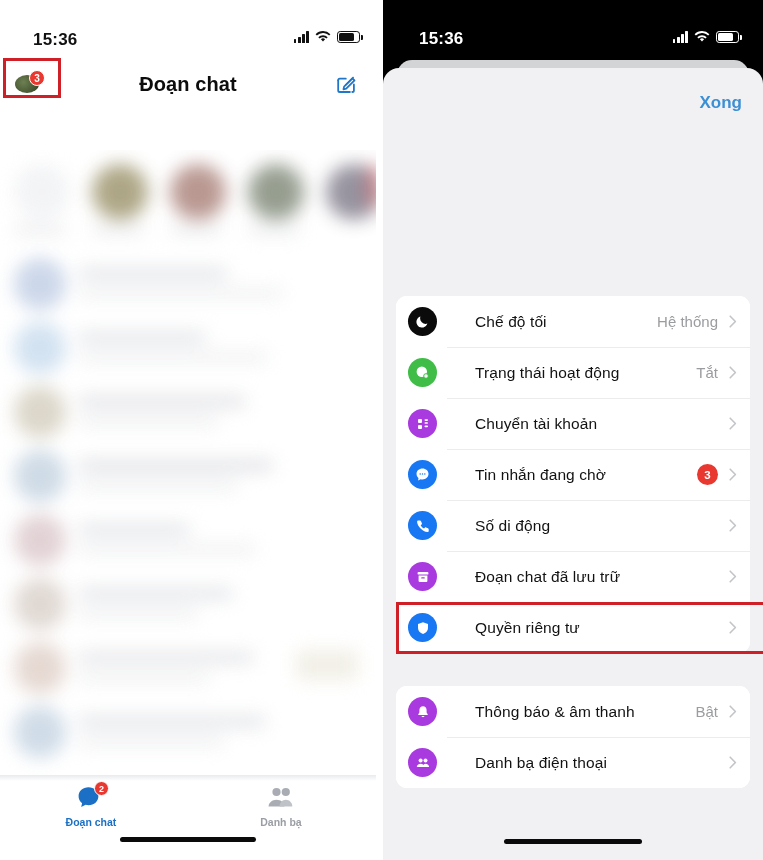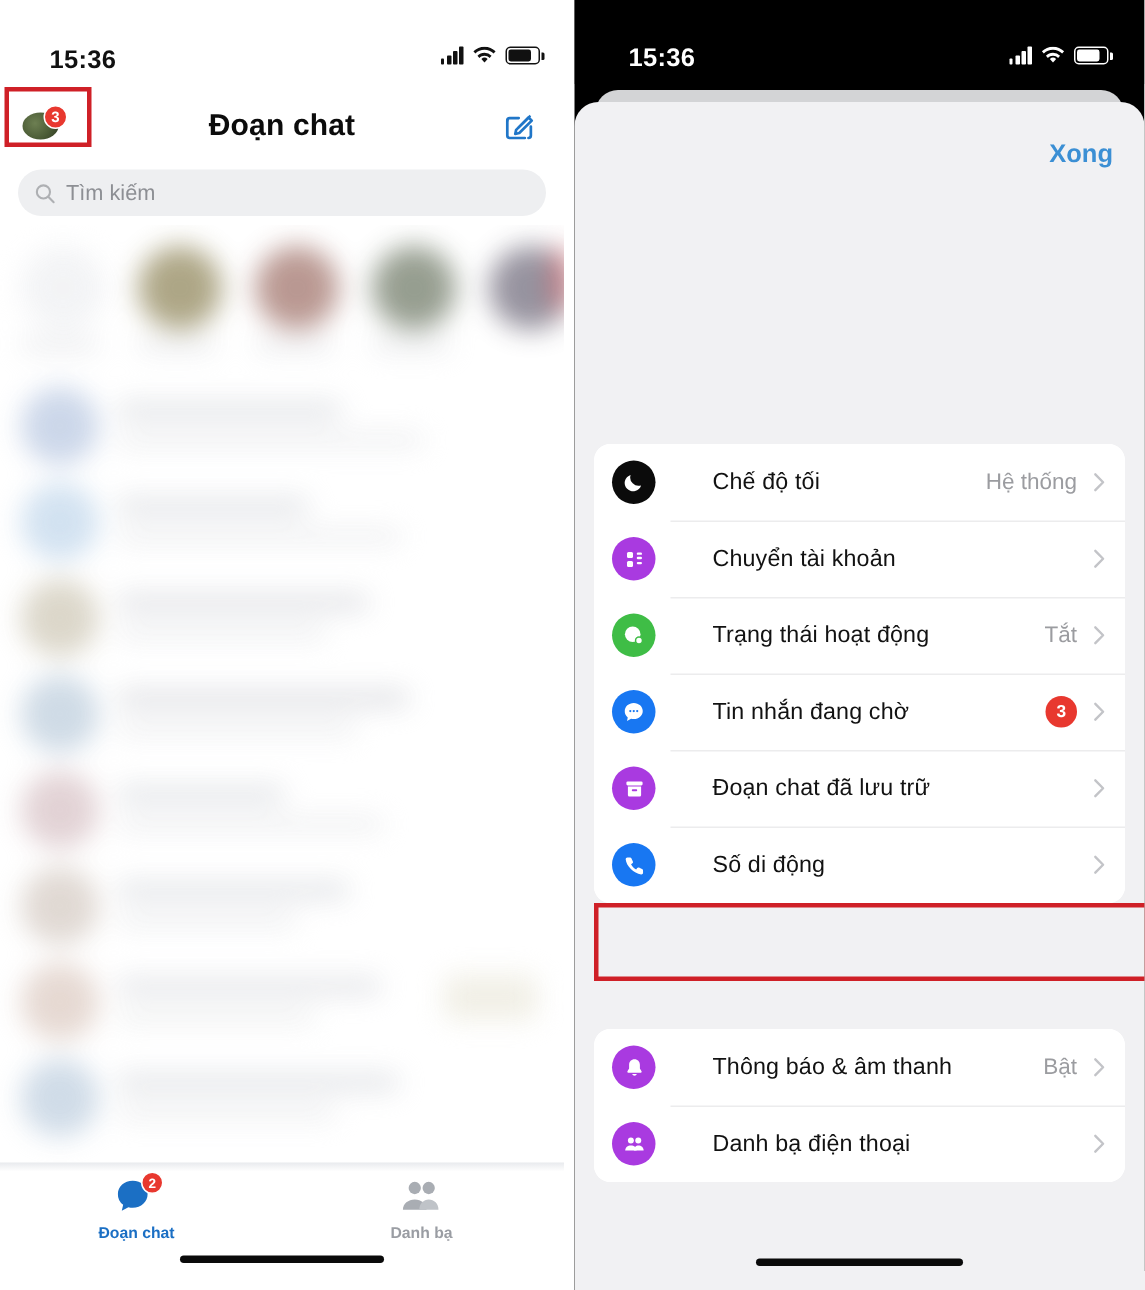--- a/index.html
+++ b/index.html
@@ -258,27 +258,20 @@
         <div class="l-avatar-badge">3</div>
       </div>
       <svg class="l-compose" viewBox="0 0 24 24">
         <path d="M4.2 8.3v10.1c0 .9.7 1.6 1.6 1.6h10.1" fill="none" stroke="#2076c8" stroke-width="1.8" stroke-linecap="round"></path>
         <path d="M19.9 12.4v6c0 .9-.7 1.6-1.6 1.6M4.2 8.3c0-.9.7-1.6 1.6-1.6h6" fill="none" stroke="#2076c8" stroke-width="1.8" stroke-linecap="round"></path>
         <path d="M10.1 14.6l8.3-8.3 2.1 2.1-8.3 8.3-2.7.6z" fill="none" stroke="#2076c8" stroke-width="1.8" stroke-linejoin="round"></path>
         <path d="M11.4 13.3l8.2-8.2" stroke="#2076c8" stroke-width="1.5"></path>
       </svg>
     </div>
 
-    <div class="l-search">
-      <svg class="l-search-ico" viewBox="0 0 16 16">
-        <circle cx="6.8" cy="6.8" r="5" fill="none" stroke="#7b7d82" stroke-width="1.6"></circle>
-        <line x1="10.5" y1="10.5" x2="14.6" y2="14.6" stroke="#7b7d82" stroke-width="1.6" stroke-linecap="round"></line>
-      </svg>
-      <span class="l-search-ph">Tìm kiếm</span>
-    </div>
 
     <div class="l-list">
       <div class="blurwrap">
 
         <div class="bl-story" style="left:14px;  top:14px; width:56px; height:56px; background:#f2f3f5;"></div>
         <div class="bl-story" style="left:92px;  top:14px; width:56px; height:56px; background:#a79f7c;"></div>
         <div class="bl-story" style="left:170px; top:14px; width:56px; height:56px; background:#b49089;"></div>
         <div class="bl-story" style="left:248px; top:14px; width:56px; height:56px; background:#8e9687;"></div>
         <div class="bl-story" style="left:326px; top:14px; width:56px; height:56px; background:#8e8a97;"></div>
         <div class="bl-edge" style="top:16px; height:40px; background:#d4575e;"></div>
@@ -385,104 +378,118 @@
           <span class="row-label">Chế độ tối</span>
           <span class="row-value">Hệ thống</span>
           <span class="chev">
               <svg width="8" height="13" viewBox="0 0 8 13">
                 <path d="M1.2 1.2 6.4 6.5l-5.2 5.3" fill="none" stroke="#c3c4c8" stroke-width="1.6" stroke-linecap="round" stroke-linejoin="round"></path>
               </svg>
             </span>
         </div>
 
         <div class="row">
+          <span class="row-ico" style="background:#3fbd46">
+            <svg width="17" height="17" viewBox="0 0 17 17">
+                <circle cx="7.8" cy="7.8" r="5.2" fill="#fff"></circle>
+                <circle cx="12" cy="12" r="2.3" fill="#fff" stroke="#3fbd46" stroke-width="1"></circle>
+              </svg>
+          </span>
+          <span class="row-label">Trạng thái hoạt động</span>
+          <span class="row-value">Tắt</span>
+          <span class="chev">
+              <svg width="8" height="13" viewBox="0 0 8 13">
+                <path d="M1.2 1.2 6.4 6.5l-5.2 5.3" fill="none" stroke="#c3c4c8" stroke-width="1.6" stroke-linecap="round" stroke-linejoin="round"></path>
+              </svg>
+            </span>
+        </div>
+
+        <div class="row">
           <span class="row-ico" style="background:#a93ae0">
             <svg width="16" height="16" viewBox="0 0 16 16">
                 <rect x="3" y="3" width="4" height="4" rx="1" fill="#fff"></rect>
                 <rect x="3" y="9" width="4" height="4" rx="1" fill="#fff"></rect>
                 <rect x="9.5" y="3.3" width="3.5" height="1.6" rx=".8" fill="#fff"></rect>
                 <rect x="9.5" y="6.2" width="3.5" height="1.6" rx=".8" fill="#fff"></rect>
                 <rect x="9.5" y="9.6" width="3.5" height="1.6" rx=".8" fill="#fff"></rect>
               </svg>
           </span>
           <span class="row-label">Chuyển tài khoản</span>
 
           <span class="chev">
               <svg width="8" height="13" viewBox="0 0 8 13">
                 <path d="M1.2 1.2 6.4 6.5l-5.2 5.3" fill="none" stroke="#c3c4c8" stroke-width="1.6" stroke-linecap="round" stroke-linejoin="round"></path>
               </svg>
             </span>
         </div>
 
         <div class="row">
-          <span class="row-ico" style="background:#3fbd46">
-            <svg width="17" height="17" viewBox="0 0 17 17">
-                <circle cx="7.8" cy="7.8" r="5.2" fill="#fff"></circle>
-                <circle cx="12" cy="12" r="2.3" fill="#fff" stroke="#3fbd46" stroke-width="1"></circle>
-              </svg>
-          </span>
-          <span class="row-label">Trạng thái hoạt động</span>
-          <span class="row-value">Tắt</span>
-          <span class="chev">
-              <svg width="8" height="13" viewBox="0 0 8 13">
-                <path d="M1.2 1.2 6.4 6.5l-5.2 5.3" fill="none" stroke="#c3c4c8" stroke-width="1.6" stroke-linecap="round" stroke-linejoin="round"></path>
-              </svg>
-            </span>
-        </div>
-
-        <div class="row">
           <span class="row-ico" style="background:#1877f2">
             <svg width="17" height="17" viewBox="0 0 17 17">
                 <path d="M8.5 2.6c3.4 0 6 2.4 6 5.4s-2.6 5.4-6 5.4c-.6 0-1.2-.1-1.8-.2l-2.7 1.4.5-2.3a5.3 5.3 0 0 1-2-4.3c0-3 2.6-5.4 6-5.4z" fill="#fff"></path>
                 <circle cx="6.2" cy="8" r=".75" fill="#1877f2"></circle>
                 <circle cx="8.5" cy="8" r=".75" fill="#1877f2"></circle>
                 <circle cx="10.8" cy="8" r=".75" fill="#1877f2"></circle>
               </svg>
           </span>
           <span class="row-label">Tin nhắn đang chờ</span>
           <span class="row-badge">3</span>
           <span class="chev">
               <svg width="8" height="13" viewBox="0 0 8 13">
                 <path d="M1.2 1.2 6.4 6.5l-5.2 5.3" fill="none" stroke="#c3c4c8" stroke-width="1.6" stroke-linecap="round" stroke-linejoin="round"></path>
               </svg>
             </span>
         </div>
 
         <div class="row">
+          <span class="row-ico" style="background:#1877f2">
+            <svg width="16" height="16" viewBox="0 0 16 16">
+                <path d="M5 2.6c.5 0 .8.3 1 .7l.9 2c.2.4.1.9-.3 1.2l-.9.7c.7 1.5 1.9 2.7 3.4 3.4l.7-.9c.3-.4.8-.5 1.2-.3l2 .9c.4.2.7.5.7 1v1.6c0 .7-.6 1.2-1.3 1.1C7.5 13.4 2.6 8.5 2.1 3.9A1.2 1.2 0 0 1 3.3 2.6z" fill="#fff"></path>
+              </svg>
+          </span>
+          <span class="row-label">Số di động</span>
+
+          <span class="chev">
+              <svg width="8" height="13" viewBox="0 0 8 13">
+                <path d="M1.2 1.2 6.4 6.5l-5.2 5.3" fill="none" stroke="#c3c4c8" stroke-width="1.6" stroke-linecap="round" stroke-linejoin="round"></path>
+              </svg>
+            </span>
+        </div>
+
+        <div class="row">
           <span class="row-ico" style="background:#a93ae0">
             <svg width="16" height="16" viewBox="0 0 16 16">
                 <rect x="2.6" y="3" width="10.8" height="2.6" rx=".9" fill="#fff"></rect>
                 <path d="M3.6 6.4h8.8v5.6a1 1 0 0 1-1 1H4.6a1 1 0 0 1-1-1z" fill="#fff"></path>
                 <rect x="6.2" y="8.2" width="3.6" height="1.3" rx=".6" fill="#a93ae0"></rect>
               </svg>
           </span>
           <span class="row-label">Đoạn chat đã lưu trữ</span>
 
           <span class="chev">
               <svg width="8" height="13" viewBox="0 0 8 13">
                 <path d="M1.2 1.2 6.4 6.5l-5.2 5.3" fill="none" stroke="#c3c4c8" stroke-width="1.6" stroke-linecap="round" stroke-linejoin="round"></path>
               </svg>
             </span>
         </div>
 
         <div class="row">
           <span class="row-ico" style="background:#1877f2">
             <svg width="16" height="16" viewBox="0 0 16 16">
-                <path d="M5 2.6c.5 0 .8.3 1 .7l.9 2c.2.4.1.9-.3 1.2l-.9.7c.7 1.5 1.9 2.7 3.4 3.4l.7-.9c.3-.4.8-.5 1.2-.3l2 .9c.4.2.7.5.7 1v1.6c0 .7-.6 1.2-1.3 1.1C7.5 13.4 2.6 8.5 2.1 3.9A1.2 1.2 0 0 1 3.3 2.6z" fill="#fff"></path>
-              </svg>
-          </span>
-          <span class="row-label">Số di động</span>
-
-          <span class="chev">
-              <svg width="8" height="13" viewBox="0 0 8 13">
-                <path d="M1.2 1.2 6.4 6.5l-5.2 5.3" fill="none" stroke="#c3c4c8" stroke-width="1.6" stroke-linecap="round" stroke-linejoin="round"></path>
-              </svg>
-            </span>
-        </div>
-
+                <path d="M8 2.2 13 4v4c0 3-2.1 5.1-5 6-2.9-.9-5-3-5-6V4z" fill="#fff"></path>
+              </svg>
+          </span>
+          <span class="row-label">Quyền riêng tư</span>
+
+          <span class="chev">
+              <svg width="8" height="13" viewBox="0 0 8 13">
+                <path d="M1.2 1.2 6.4 6.5l-5.2 5.3" fill="none" stroke="#c3c4c8" stroke-width="1.6" stroke-linecap="round" stroke-linejoin="round"></path>
+              </svg>
+            </span>
+        </div>
       </div>
 
       <div class="group group-b">
 
         <div class="row">
           <span class="row-ico" style="background:#a93ae0">
             <svg width="16" height="16" viewBox="0 0 16 16">
                 <path d="M8 2.2c2.1 0 3.6 1.6 3.6 3.7v2.5l1.1 1.8c.2.4 0 .9-.5.9H3.8c-.5 0-.7-.5-.5-.9l1.1-1.8V5.9c0-2.1 1.5-3.7 3.6-3.7z" fill="#fff"></path>
                 <path d="M6.4 12a1.7 1.7 0 0 0 3.2 0z" fill="#fff"></path>
               </svg>

